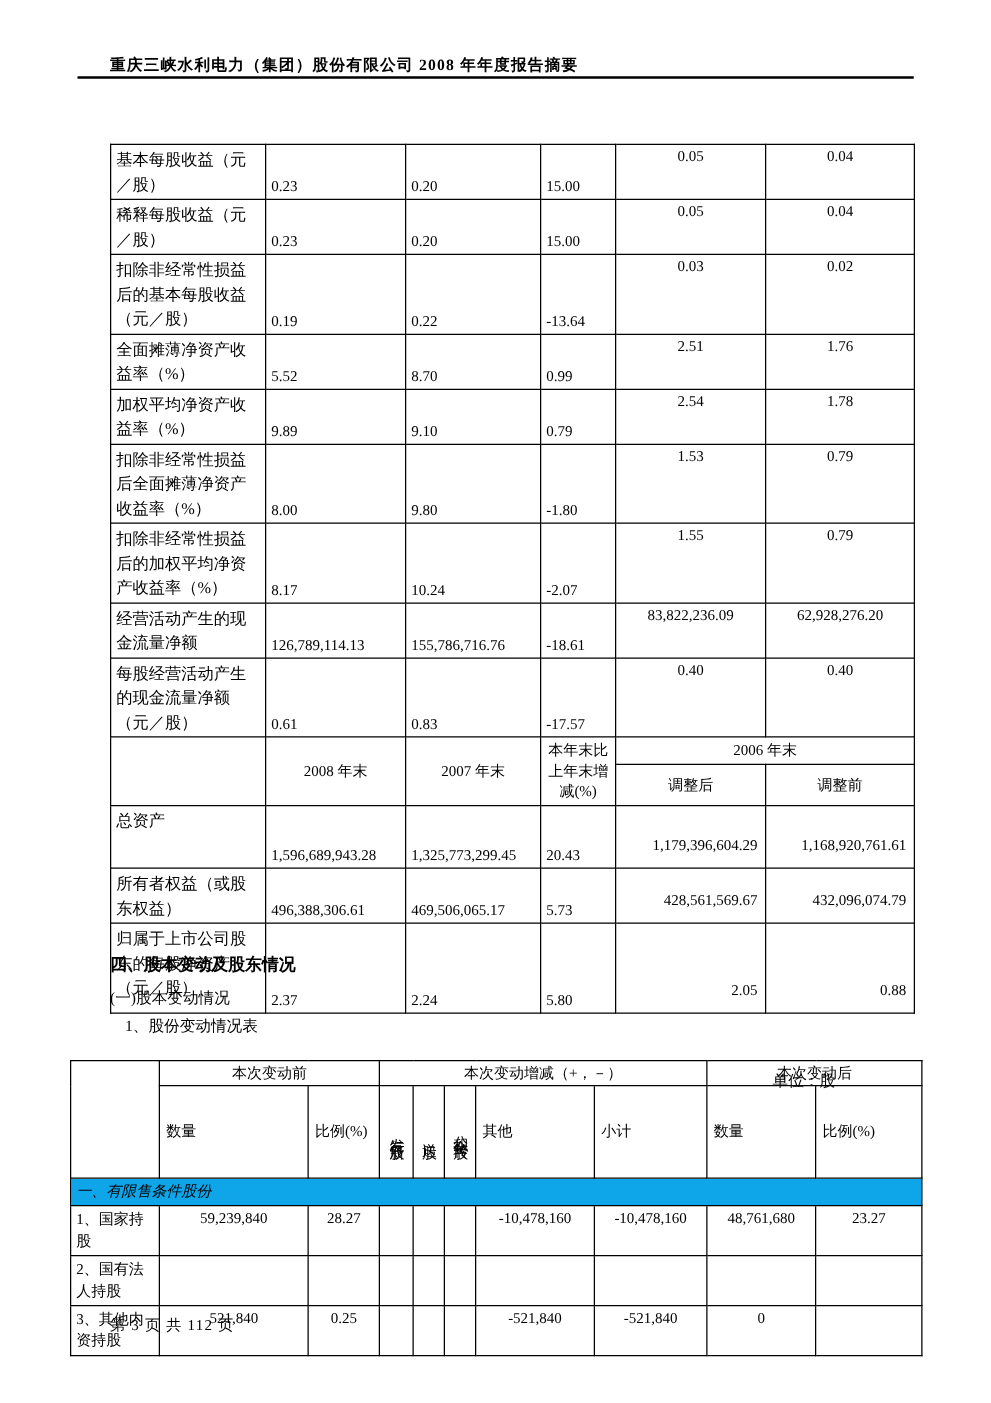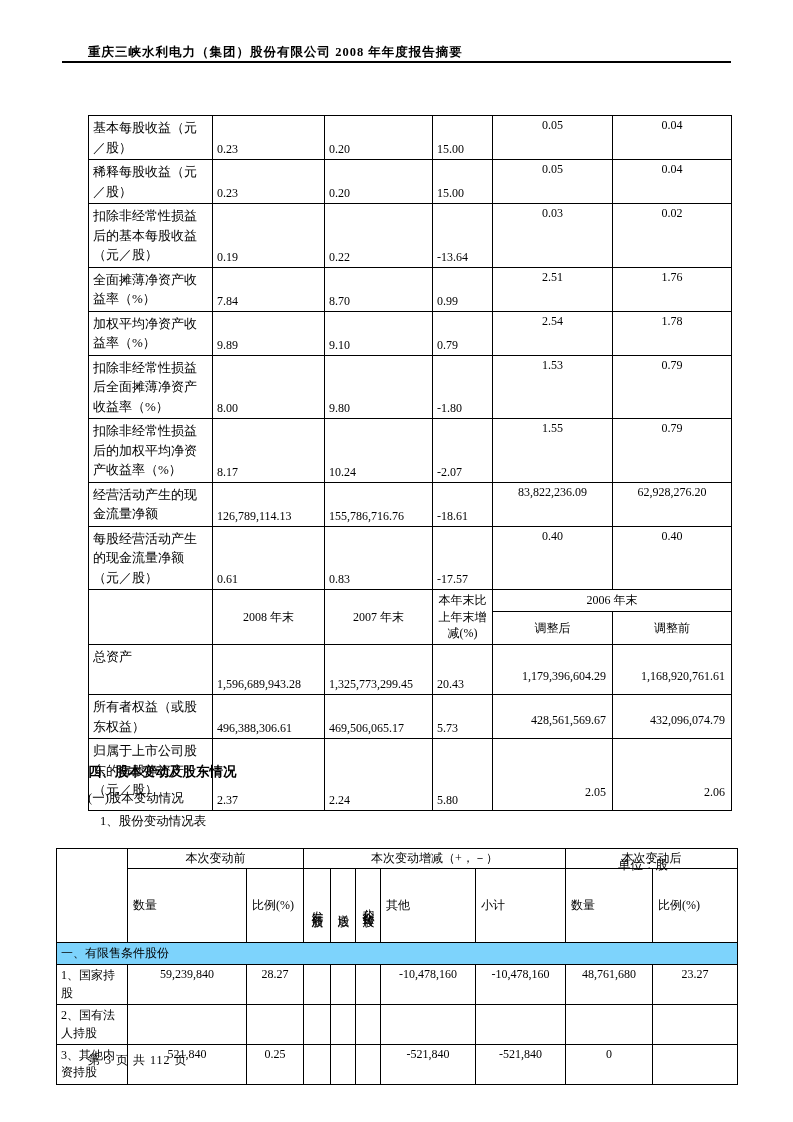--- a/index.html
+++ b/index.html
@@ -25,21 +25,21 @@
   .t1 .hc  { vertical-align:middle; text-align:center; line-height:1.4;margin-top:12px; }
 
   .t2 { position:absolute; left:56px; top:848px; width:681px; }
   .t2 .hc   { vertical-align:middle; text-align:center; }
   .t2 .h2   { vertical-align:middle; text-align:left; padding-left:5px; }
   .t2 .vert { vertical-align:middle; text-align:center; padding:2px 1px; }
   .t2 .vert span { writing-mode:vertical-rl; text-orientation:upright; letter-spacing:2px; }
   .t2 .lbl  { vertical-align:top; text-align:left; line-height:1.45; padding:2px 4px; }
   .t2 .num  { vertical-align:top; text-align:center; padding:2px 4px; }
   .t2 .numl { vertical-align:top; text-align:center; padding:2px 6px; }
-  .t2 .section-row td { background:#7dd3fc; }
+  .t2 .section-row td { background:#0ea5e9;font-style:italic; }
 
   .section-title { position:absolute; left:88px;  top:763px; font-size:13.5px; font-weight:bold; }
   .sub1          { position:absolute; left:88px;  top:790px; font-size:12.5px; }
   .sub2          { position:absolute; left:100px; top:813px; font-size:12.5px; }
   .unit-label    { position:absolute; left:618px; top:829px; font-size:12.5px;margin-top:28px; }
   .page-footer   { position:absolute; left:88px;  top:1052px; font-size:12px; letter-spacing:1px; }
 </style>
 </head>
 <body>
 
@@ -77,21 +77,21 @@
       <tr style="height:55px">
         <td class="lbl">扣除非经常性损益后的基本每股收益（元／股）</td>
         <td class="vb">0.19</td>
         <td class="vb">0.22</td>
         <td class="vb">-13.64</td>
         <td class="vt">0.03</td>
         <td class="vt">0.02</td>
       </tr>
       <tr style="height:41px">
         <td class="lbl">全面摊薄净资产收益率（%）</td>
-        <td class="vb">7.84</td>
+        <td class="vb">5.52</td>
         <td class="vb">8.70</td>
         <td class="vb">0.99</td>
         <td class="vt">2.51</td>
         <td class="vt">1.76</td>
       </tr>
       <tr style="height:40px">
         <td class="lbl">加权平均净资产收益率（%）</td>
         <td class="vb">9.89</td>
         <td class="vb">9.10</td>
         <td class="vb">0.79</td>
@@ -158,21 +158,21 @@
         <td class="vb">5.73</td>
         <td class="vbr">428,561,569.67</td>
         <td class="vbr">432,096,074.79</td>
       </tr>
       <tr style="height:72px">
         <td class="lbl">归属于上市公司股东的每股净资产（元／股）</td>
         <td class="vb">2.37</td>
         <td class="vb">2.24</td>
         <td class="vb">5.80</td>
         <td class="vbr">2.05</td>
-        <td class="vbr">2.06</td>
+        <td class="vbr">0.88</td>
       </tr>
     </tbody>
   </table>
 
   <div class="section-title">四、股本变动及股东情况</div>
   <div class="sub1">(一)股本变动情况</div>
   <div class="sub2">1、股份变动情况表</div>
   <div class="unit-label">单位：股</div>
 
   <table class="t2">

